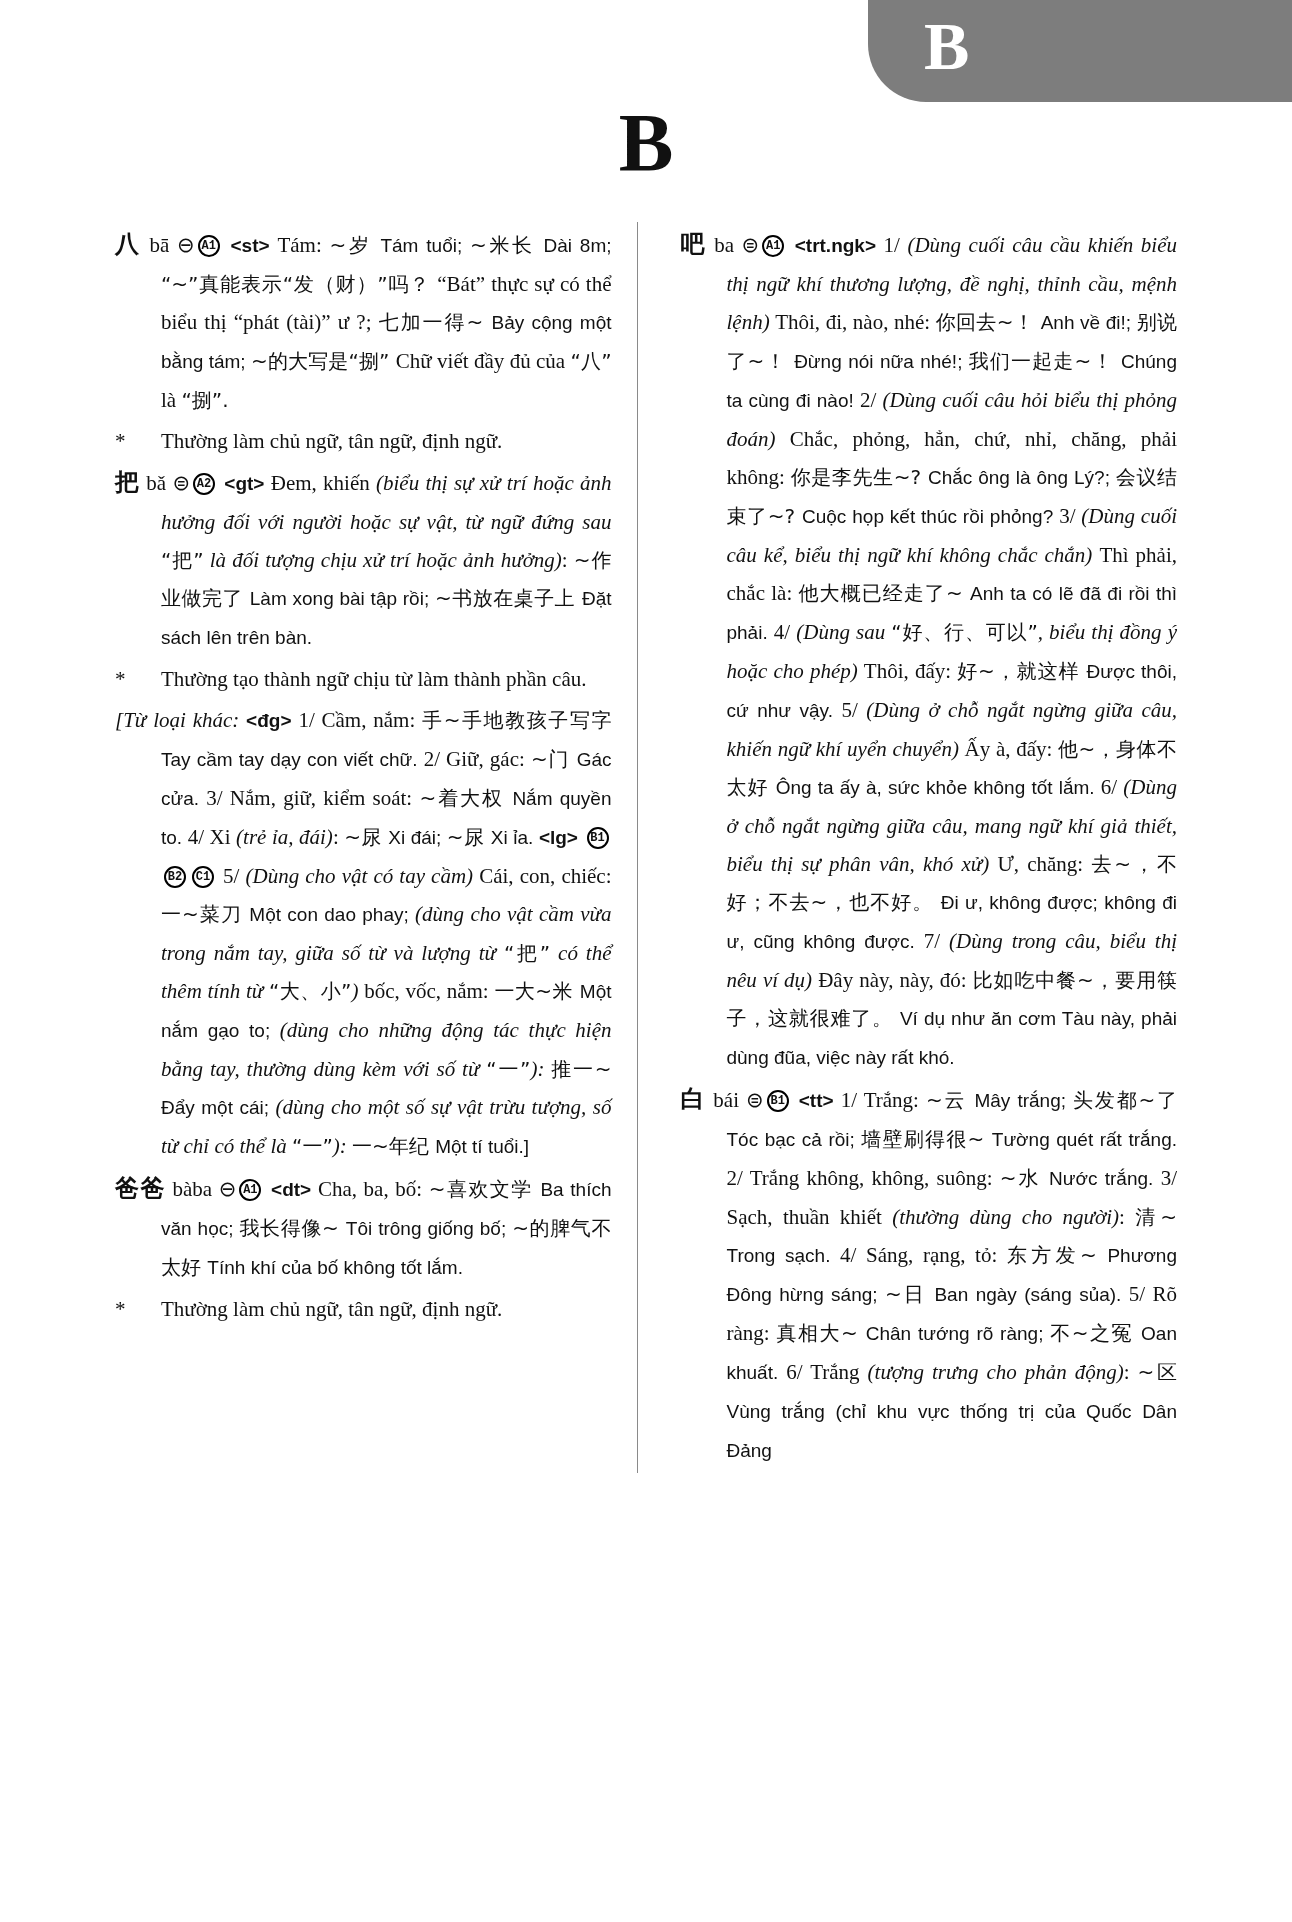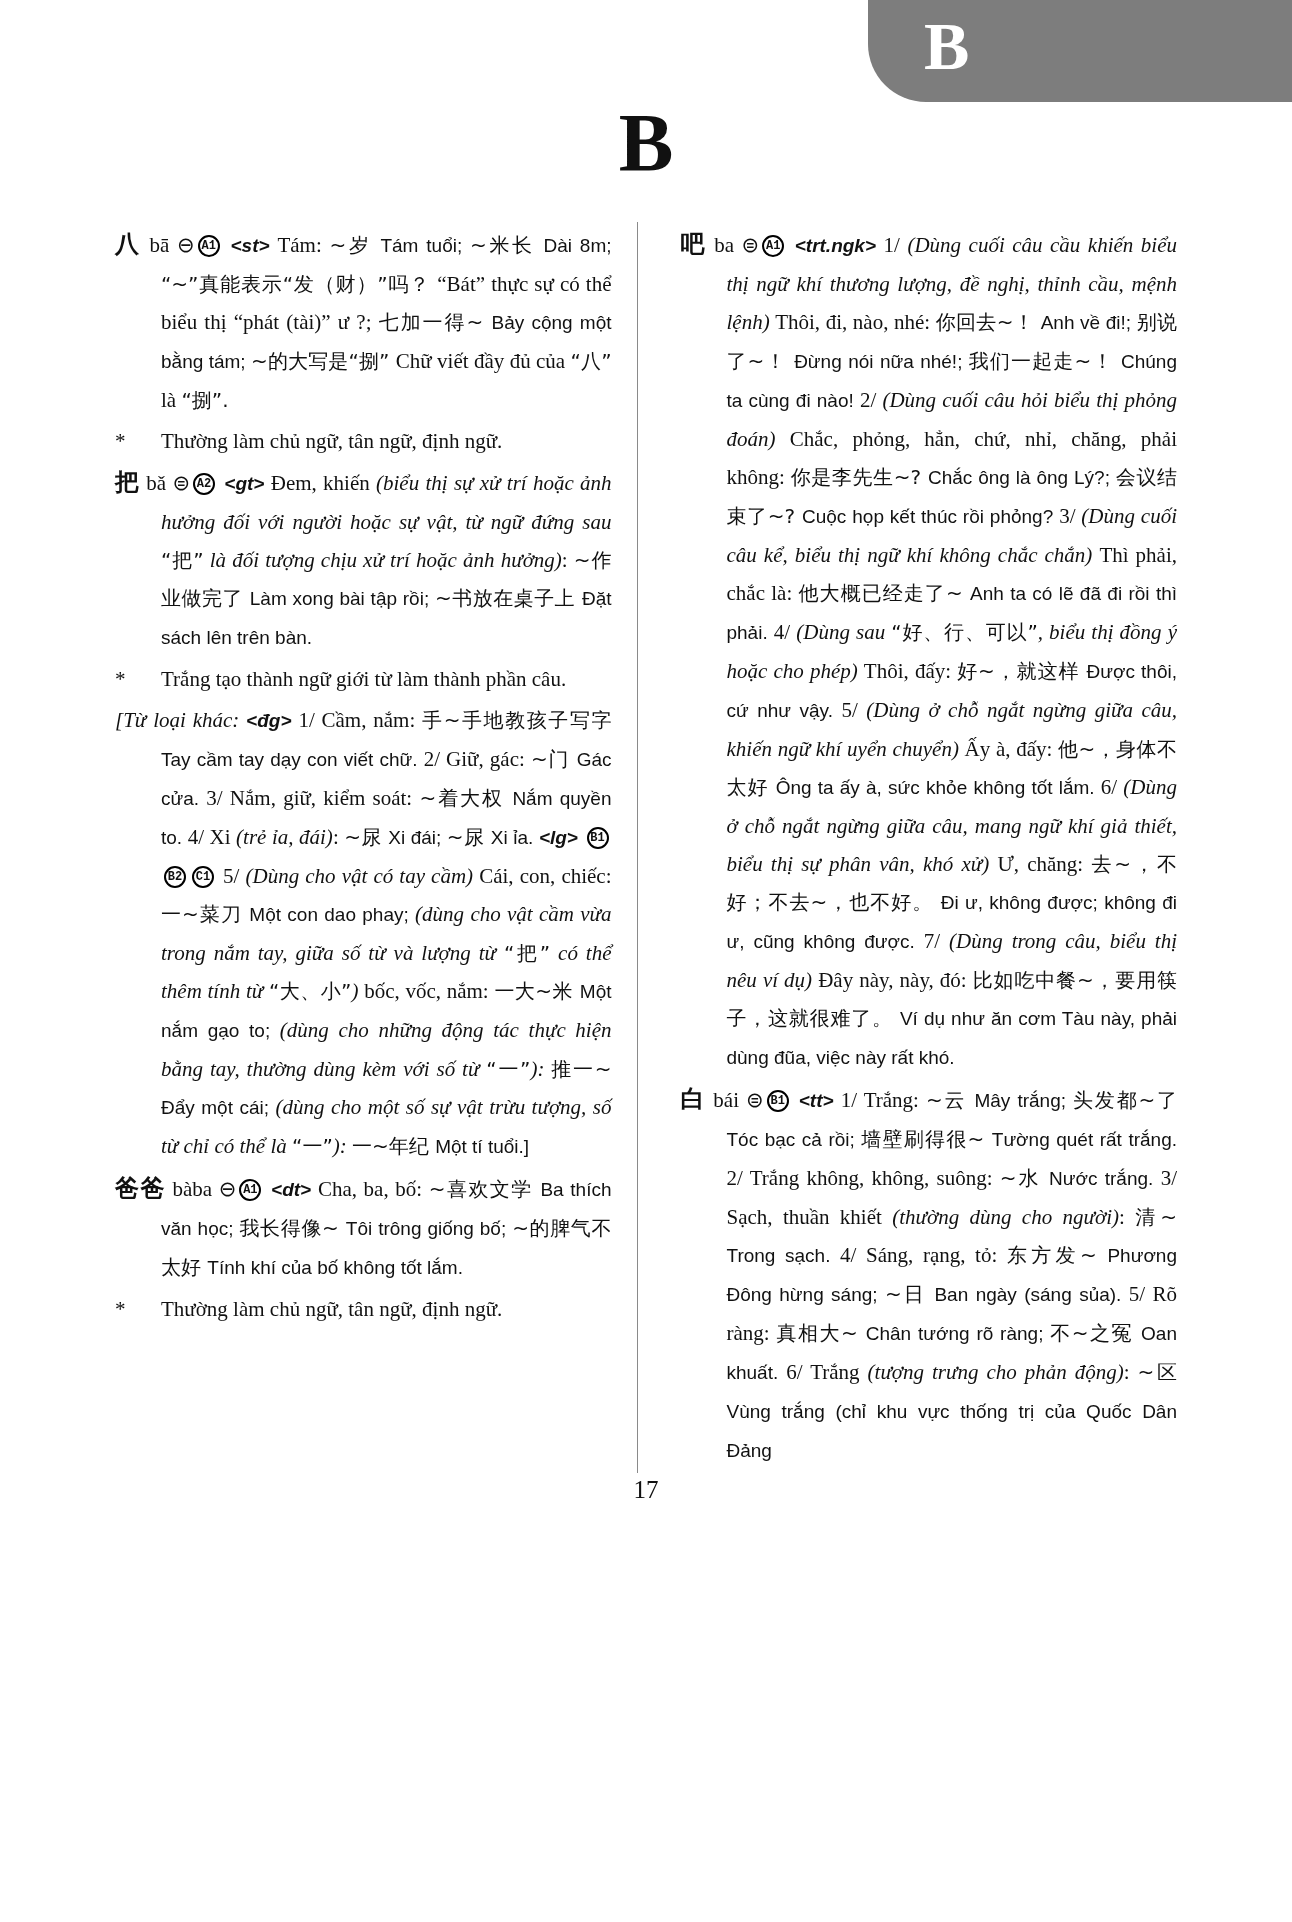--- a/index.html
+++ b/index.html
@@ -31,21 +31,21 @@
   }
   .col-left{padding-right:25px;}
   .col-right{padding-left:42px;}
   .col-divider{width:2px;background:#8a8a8a;}
   .para{margin:0 0 3px 0;padding-left:46px;text-indent:-46px;}
   .para.entry{margin-top:3px;}
   .star{display:inline-block;width:46px;text-indent:0;}
   .run.hw{font-family:"DejaVu Sans", sans-serif;font-weight:bold;font-size:24px;}
   .run.pin{font-size:21px;}
   .run.sym{font-family:"DejaVu Sans", sans-serif;font-size:21px;}
-  .run.tag{font-family:"Liberation Sans", sans-serif;font-weight:bold;font-size:19px;font-style:italic;}
+  .run.tag{font-family:"Liberation Sans", sans-serif;font-weight:bold;font-size:19px;}
   .run.vi{}
   .run.it{font-style:italic;}
   .run.cjk{font-family:"DejaVu Sans", sans-serif;font-size:20px;}
   .run.sans{font-family:"Liberation Sans", sans-serif;font-size:19px;margin-top:17px;}
   .badge{
     display:inline-block;min-width:22px;height:22px;line-height:19px;box-sizing:border-box;
     border:2px solid #000;border-radius:50%;padding:0 1px;margin:0 3px;
     font-family:Liberation Mono, monospace;font-size:12px;font-weight:bold;
     text-align:center;text-indent:0;vertical-align:3px;
   }
@@ -63,27 +63,26 @@
     <span class="corner-letter">B</span>
   </div>
 
   <div class="section-heading">B</div>
 
   <div class="columns">
     <div class="col col-left" id="col-left">
         <div class="para entry"><span class="run hw">八</span><span class="run pin"> bā </span><span class="run sym">⊖</span><span class="badge">A1</span><span class="run tag"> &lt;st&gt; </span><span class="run vi">Tám: </span><span class="run cjk">~岁 </span><span class="run sans">Tám tuổi; </span><span class="run cjk">~米长 </span><span class="run sans">Dài 8m; </span><span class="run cjk">“~”真能表示“发（财）”吗？ </span><span class="run vi">“Bát” thực sự có thể biểu thị “phát (tài)” ư ?; </span><span class="run cjk">七加一得~ </span><span class="run sans">Bảy cộng một bằng tám; </span><span class="run cjk">~的大写是“捌” </span><span class="run vi">Chữ viết đầy đủ của </span><span class="run cjk">“八” </span><span class="run vi">là </span><span class="run cjk">“捌”.</span></div>
         <div class="para note"><span class="star">*</span><span class="run vi">Thường làm chủ ngữ, tân ngữ, định ngữ.</span></div>
         <div class="para entry"><span class="run hw">把</span><span class="run pin"> bǎ </span><span class="run sym">⊜</span><span class="badge">A2</span><span class="run tag"> &lt;gt&gt; </span><span class="run vi">Đem, khiến </span><span class="run it">(biểu thị sự xử trí hoặc ảnh hưởng đối với người hoặc sự vật, từ ngữ đứng sau </span><span class="run cjk">“把”</span><span class="run it"> là đối tượng chịu xử trí hoặc ảnh hưởng)</span><span class="run vi">: </span><span class="run cjk">~作业做完了 </span><span class="run sans">Làm xong bài tập rồi; </span><span class="run cjk">~书放在桌子上 </span><span class="run sans">Đặt sách lên trên bàn.</span></div>
-        <div class="para note"><span class="star">*</span><span class="run vi">Trắng tạo thành ngữ giới từ làm thành phần câu.</span></div>
+        <div class="para note"><span class="star">*</span><span class="run vi">Thường tạo thành ngữ chịu từ làm thành phần câu.</span></div>
         <div class="para bracket"><span class="run it">[Từ loại khác: </span><span class="run tag">&lt;đg&gt; </span><span class="run vi">1/ Cầm, nắm: </span><span class="run cjk">手~手地教孩子写字 </span><span class="run sans">Tay cầm tay dạy con viết chữ. </span><span class="run vi">2/ Giữ, gác: </span><span class="run cjk">~门 </span><span class="run sans">Gác cửa. </span><span class="run vi">3/ Nắm, giữ, kiểm soát: </span><span class="run cjk">~着大权 </span><span class="run sans">Nắm quyền to. </span><span class="run vi">4/ Xi </span><span class="run it">(trẻ ỉa, đái)</span><span class="run vi">: </span><span class="run cjk">~尿 </span><span class="run sans">Xi đái; </span><span class="run cjk">~尿 </span><span class="run sans">Xi ỉa. </span><span class="run tag">&lt;lg&gt; </span><span class="badge">B1</span><span class="badge">B2</span><span class="badge">C1</span><span class="run vi"> 5/ </span><span class="run it">(Dùng cho vật có tay cầm) </span><span class="run vi">Cái, con, chiếc: </span><span class="run cjk">一~菜刀 </span><span class="run sans">Một con dao phay; </span><span class="run it">(dùng cho vật cầm vừa trong nắm tay, giữa số từ và lượng từ </span><span class="run cjk">“把”</span><span class="run it"> có thể thêm tính từ </span><span class="run cjk">“大、小”</span><span class="run it">) </span><span class="run vi">bốc, vốc, nắm: </span><span class="run cjk">一大~米 </span><span class="run sans">Một nắm gạo to; </span><span class="run it">(dùng cho những động tác thực hiện bằng tay, thường dùng kèm với số từ </span><span class="run cjk">“一”</span><span class="run it">): </span><span class="run cjk">推一~ </span><span class="run sans">Đẩy một cái; </span><span class="run it">(dùng cho một số sự vật trừu tượng, số từ chỉ có thể là </span><span class="run cjk">“一”</span><span class="run it">): </span><span class="run cjk">一~年纪 </span><span class="run sans">Một tí tuổi.]</span></div>
         <div class="para entry"><span class="run hw">爸爸</span><span class="run pin"> bàba </span><span class="run sym">⊖</span><span class="badge">A1</span><span class="run tag"> &lt;dt&gt; </span><span class="run vi">Cha, ba, bố: </span><span class="run cjk">~喜欢文学 </span><span class="run sans">Ba thích văn học; </span><span class="run cjk">我长得像~ </span><span class="run sans">Tôi trông giống bố; </span><span class="run cjk">~的脾气不太好 </span><span class="run sans">Tính khí của bố không tốt lắm.</span></div>
         <div class="para note"><span class="star">*</span><span class="run vi">Thường làm chủ ngữ, tân ngữ, định ngữ.</span></div>
       </div>
     <div class="col-divider"></div>
     <div class="col col-right" id="col-right">
         <div class="para entry"><span class="run hw">吧</span><span class="run pin"> ba </span><span class="run sym">⊜</span><span class="badge">A1</span><span class="run tag"> &lt;trt.ngk&gt; </span><span class="run vi">1/ </span><span class="run it">(Dùng cuối câu cầu khiến biểu thị ngữ khí thương lượng, đề nghị, thỉnh cầu, mệnh lệnh) </span><span class="run vi">Thôi, đi, nào, nhé: </span><span class="run cjk">你回去~！ </span><span class="run sans">Anh về đi!; </span><span class="run cjk">别说了~！ </span><span class="run sans">Đừng nói nữa nhé!; </span><span class="run cjk">我们一起走~！ </span><span class="run sans">Chúng ta cùng đi nào! </span><span class="run vi">2/ </span><span class="run it">(Dùng cuối câu hỏi biểu thị phỏng đoán) </span><span class="run vi">Chắc, phỏng, hẳn, chứ, nhỉ, chăng, phải không: </span><span class="run cjk">你是李先生~? </span><span class="run sans">Chắc ông là ông Lý?; </span><span class="run cjk">会议结束了~? </span><span class="run sans">Cuộc họp kết thúc rồi phỏng? </span><span class="run vi">3/ </span><span class="run it">(Dùng cuối câu kể, biểu thị ngữ khí không chắc chắn) </span><span class="run vi">Thì phải, chắc là: </span><span class="run cjk">他大概已经走了~ </span><span class="run sans">Anh ta có lẽ đã đi rồi thì phải. </span><span class="run vi">4/ </span><span class="run it">(Dùng sau </span><span class="run cjk">“好、行、可以”</span><span class="run it">, biểu thị đồng ý hoặc cho phép) </span><span class="run vi">Thôi, đấy: </span><span class="run cjk">好~，就这样 </span><span class="run sans">Được thôi, cứ như vậy. </span><span class="run vi">5/ </span><span class="run it">(Dùng ở chỗ ngắt ngừng giữa câu, khiến ngữ khí uyển chuyển) </span><span class="run vi">Ấy à, đấy: </span><span class="run cjk">他~，身体不太好 </span><span class="run sans">Ông ta ấy à, sức khỏe không tốt lắm. </span><span class="run vi">6/ </span><span class="run it">(Dùng ở chỗ ngắt ngừng giữa câu, mang ngữ khí giả thiết, biểu thị sự phân vân, khó xử) </span><span class="run vi">Ư, chăng: </span><span class="run cjk">去~，不好；不去~，也不好。 </span><span class="run sans">Đi ư, không được; không đi ư, cũng không được. </span><span class="run vi">7/ </span><span class="run it">(Dùng trong câu, biểu thị nêu ví dụ) </span><span class="run vi">Đây này, này, đó: </span><span class="run cjk">比如吃中餐~，要用筷子，这就很难了。 </span><span class="run sans">Ví dụ như ăn cơm Tàu này, phải dùng đũa, việc này rất khó.</span></div>
         <div class="para entry"><span class="run hw">白</span><span class="run pin"> bái </span><span class="run sym">⊜</span><span class="badge">B1</span><span class="run tag"> &lt;tt&gt; </span><span class="run vi">1/ Trắng: </span><span class="run cjk">~云 </span><span class="run sans">Mây trắng; </span><span class="run cjk">头发都~了 </span><span class="run sans">Tóc bạc cả rồi; </span><span class="run cjk">墙壁刷得很~ </span><span class="run sans">Tường quét rất trắng. </span><span class="run vi">2/ Trắng không, không, suông: </span><span class="run cjk">~水 </span><span class="run sans">Nước trắng. </span><span class="run vi">3/ Sạch, thuần khiết </span><span class="run it">(thường dùng cho người)</span><span class="run vi">: </span><span class="run cjk">清~ </span><span class="run sans">Trong sạch. </span><span class="run vi">4/ Sáng, rạng, tỏ: </span><span class="run cjk">东方发~ </span><span class="run sans">Phương Đông hừng sáng; </span><span class="run cjk">~日 </span><span class="run sans">Ban ngày (sáng sủa). </span><span class="run vi">5/ Rõ ràng: </span><span class="run cjk">真相大~ </span><span class="run sans">Chân tướng rõ ràng; </span><span class="run cjk">不~之冤 </span><span class="run sans">Oan khuất. </span><span class="run vi">6/ Trắng </span><span class="run it">(tượng trưng cho phản động)</span><span class="run vi">: </span><span class="run cjk">~区 </span><span class="run sans">Vùng trắng (chỉ khu vực thống trị của Quốc Dân Đảng</span></div>
       </div>
   </div>
 
-  <div class="page-number">17</div>
 
 </div>
 
 </body></html>

